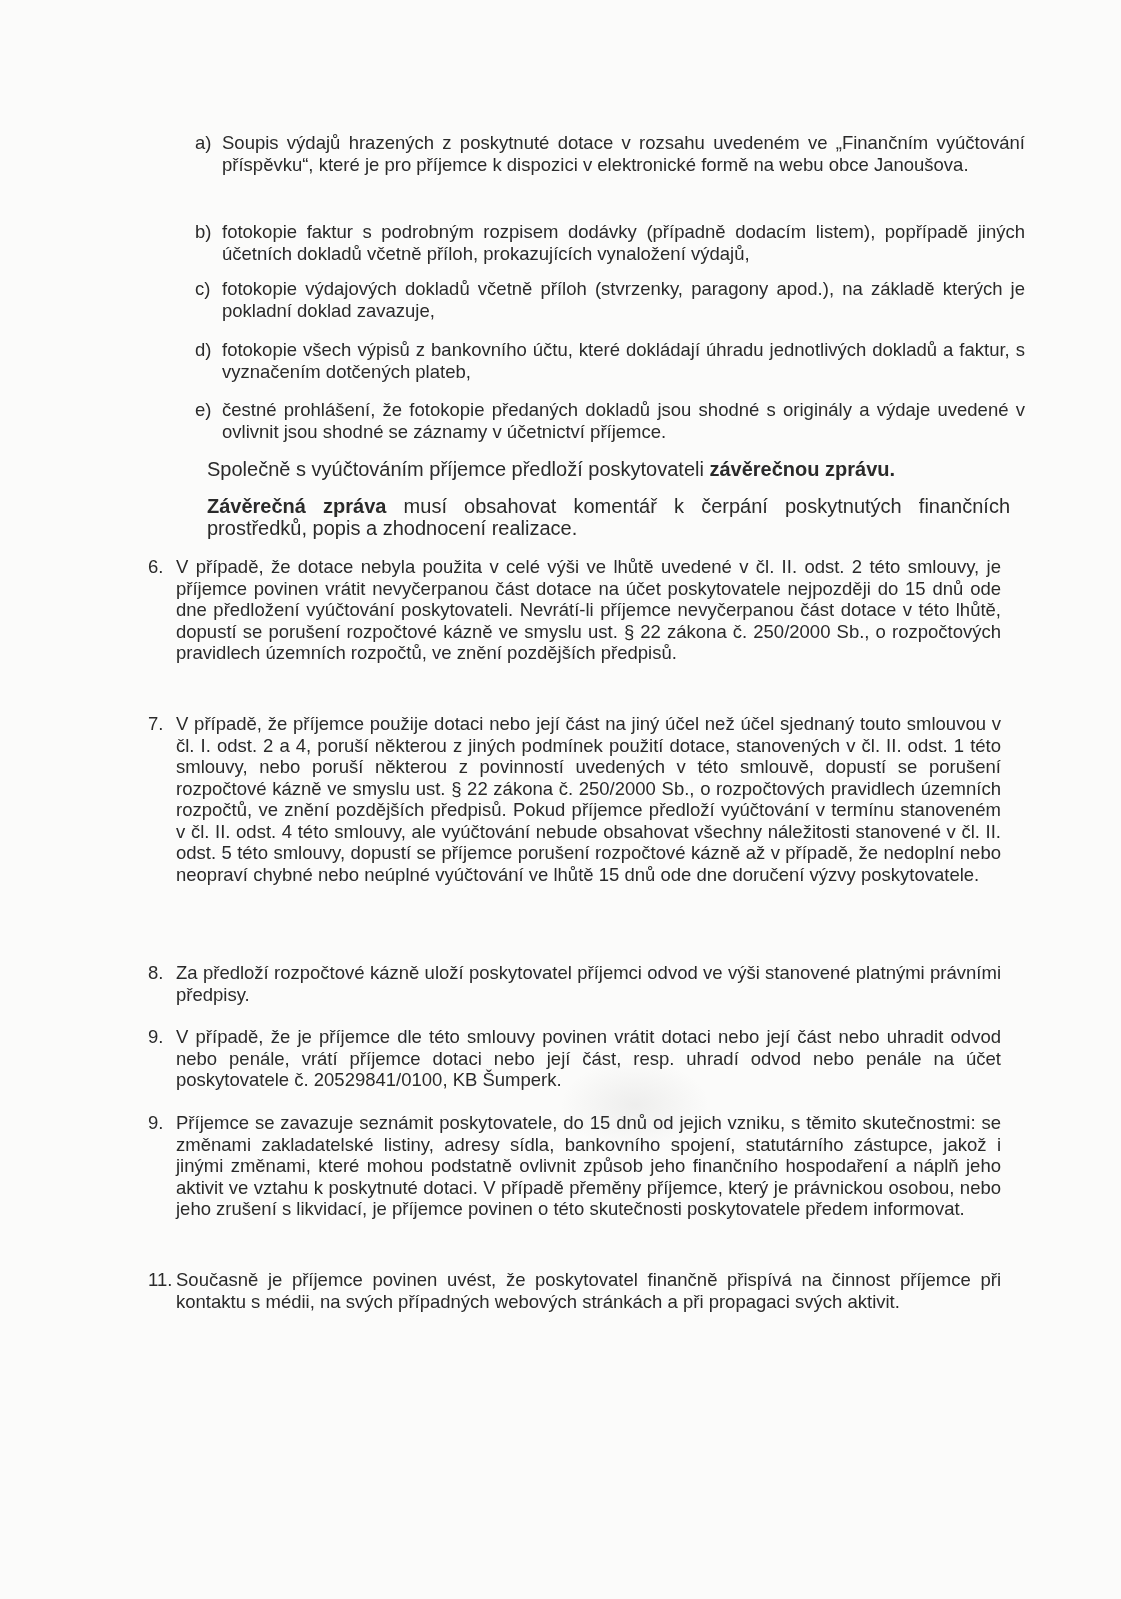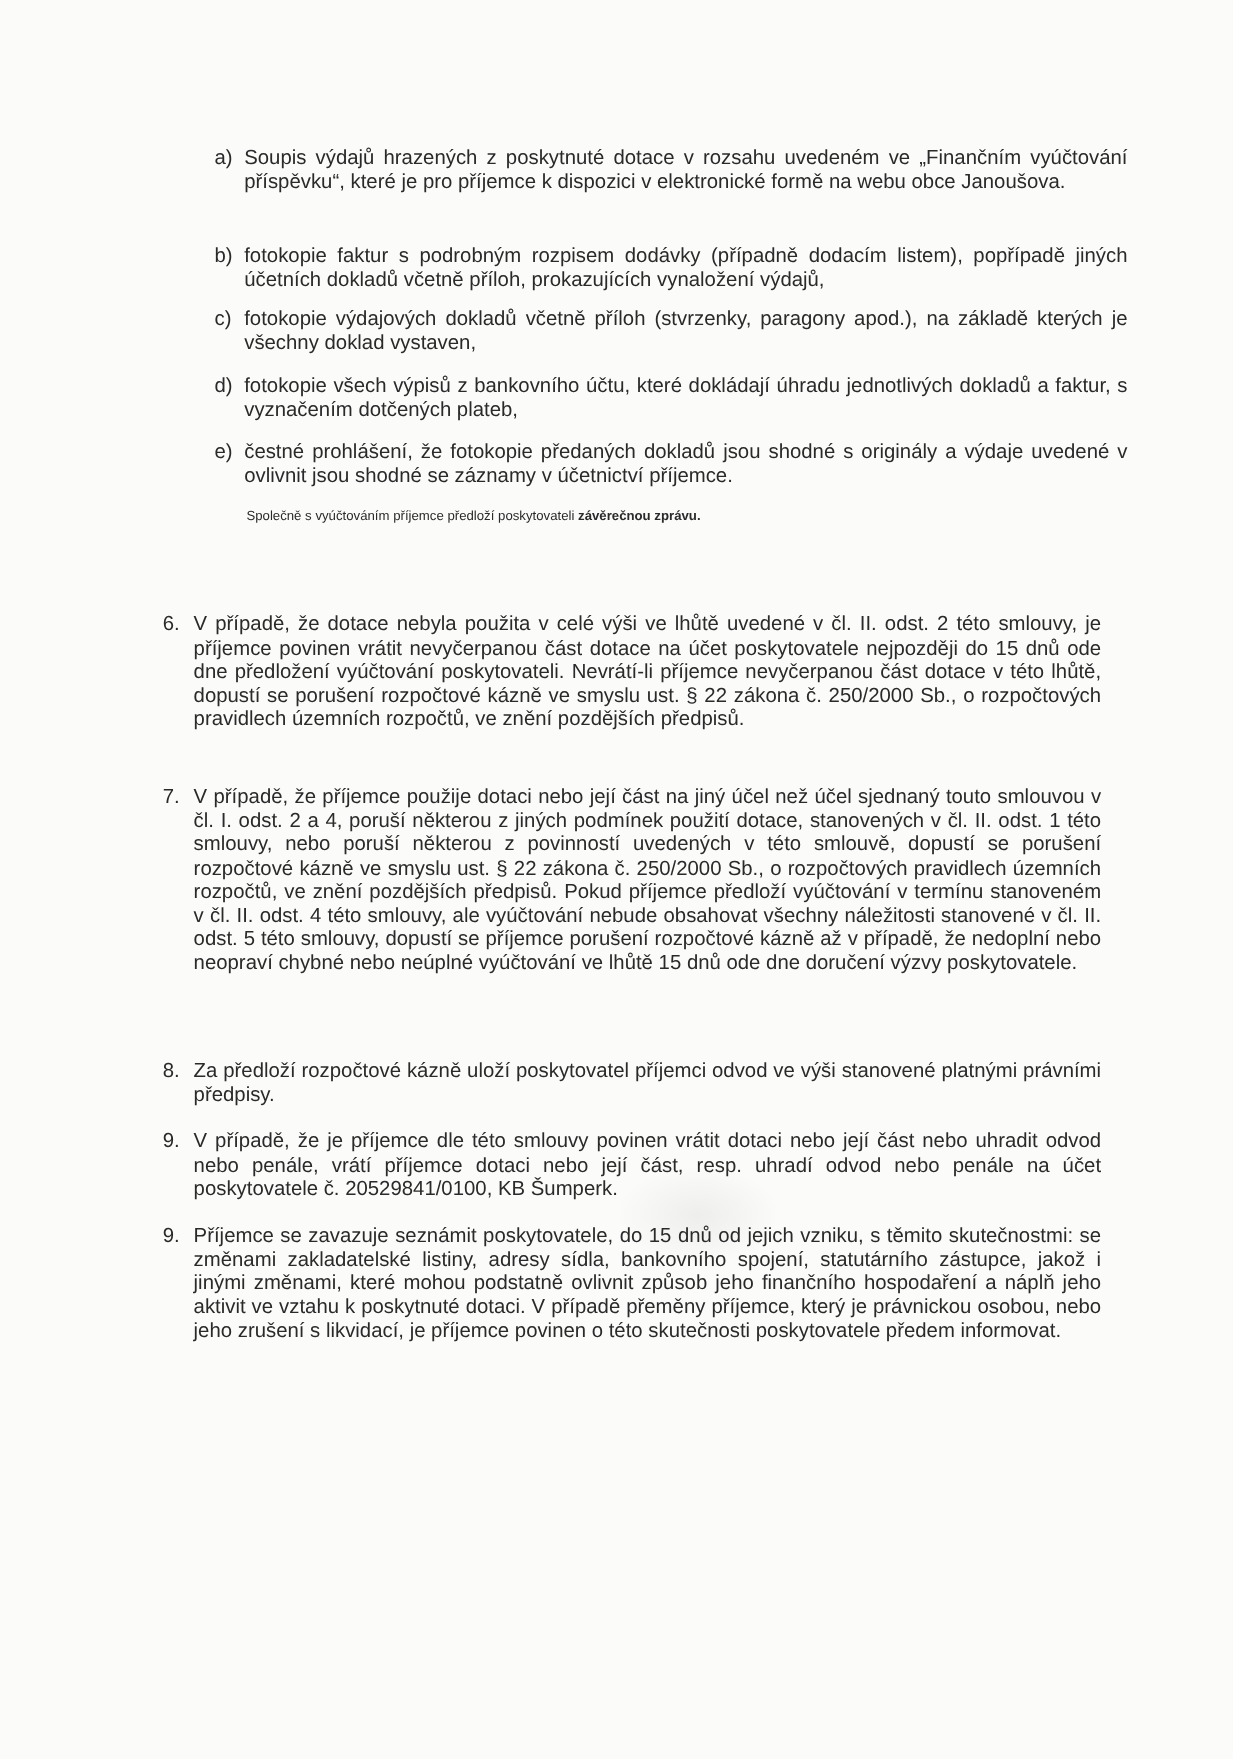--- a/index.html
+++ b/index.html
@@ -29,23 +29,23 @@
     position: absolute;
     left: 0;
     top: 0;
   }
   .sub .body {
     margin-left: 27px;
     text-align: justify;
   }
   .para {
     position: absolute;
-    left: 224px;
+    left: 207px;
     width: 803px;
-    font-size: 12px;
+    font-size: 20px;
     line-height: 21.5px;
     text-align: justify;
   }
   .num {
     position: absolute;
     left: 148px;
     width: 800px;
     font-size: 18.5px;
     line-height: 21.5px;
   }
@@ -79,37 +79,40 @@
     <div class="body">Soupis výdajů hrazených z poskytnuté dotace v rozsahu uvedeném ve „Finančním vyúčtování příspěvku“, které je pro příjemce k dispozici v elektronické formě na webu obce Janoušova.</div>
   </div>
 
   <div class="sub" style="top:221px;">
     <span class="marker">b)</span>
     <div class="body">fotokopie faktur s podrobným rozpisem dodávky (případně dodacím listem), popřípadě jiných účetních dokladů včetně příloh, prokazujících vynaložení výdajů,</div>
   </div>
 
   <div class="sub" style="top:278px;">
     <span class="marker">c)</span>
-    <div class="body">fotokopie výdajových dokladů včetně příloh (stvrzenky, paragony apod.), na základě kterých je všechny doklad vystaven,</div>
+    <div class="body">fotokopie výdajových dokladů včetně příloh (stvrzenky, paragony apod.), na základě kterých je pokladní doklad zavazuje,</div>
   </div>
 
   <div class="sub" style="top:339px;">
     <span class="marker">d)</span>
     <div class="body">fotokopie všech výpisů z bankovního účtu, které dokládají úhradu jednotlivých dokladů a faktur, s vyznačením dotčených plateb,</div>
   </div>
 
   <div class="sub" style="top:399px;">
     <span class="marker">e)</span>
     <div class="body">čestné prohlášení, že fotokopie předaných dokladů jsou shodné s originály a výdaje uvedené v ovlivnit jsou shodné se záznamy v účetnictví příjemce.</div>
   </div>
 
   <div class="para" style="top:459px;">
     <span>Společně s vyúčtováním příjemce předloží poskytovateli </span><b>závěrečnou zprávu.</b>
   </div>
 
+  <div class="para" style="top:496px;">
+    <b>Závěrečná zpráva</b><span> musí obsahovat komentář k čerpání poskytnutých finančních prostředků, popis a zhodnocení realizace.</span>
+  </div>
 
   <div class="num" style="top:556px;">
     <span class="marker">6.</span>
     <div class="body">V případě, že dotace nebyla použita v celé výši ve lhůtě uvedené v čl. II. odst. 2 této smlouvy, je příjemce povinen vrátit nevyčerpanou část dotace na účet poskytovatele nejpozději do 15 dnů ode dne předložení vyúčtování poskytovateli. Nevrátí-li příjemce nevyčerpanou část dotace v této lhůtě, dopustí se porušení rozpočtové kázně ve smyslu ust. § 22 zákona č. 250/2000 Sb., o rozpočtových pravidlech územních rozpočtů, ve znění pozdějších předpisů.</div>
   </div>
 
   <div class="num" style="top:713px;">
     <span class="marker">7.</span>
     <div class="body">V případě, že příjemce použije dotaci nebo její část na jiný účel než účel sjednaný touto smlouvou v čl. I. odst. 2 a 4, poruší některou z jiných podmínek použití dotace, stanovených v čl. II. odst. 1 této smlouvy, nebo poruší některou z povinností uvedených v této smlouvě, dopustí se porušení rozpočtové kázně ve smyslu ust. § 22 zákona č. 250/2000 Sb., o rozpočtových pravidlech územních rozpočtů, ve znění pozdějších předpisů. Pokud příjemce předloží vyúčtování v termínu stanoveném v čl. II. odst. 4 této smlouvy, ale vyúčtování nebude obsahovat všechny náležitosti stanovené v čl. II. odst. 5 této smlouvy, dopustí se příjemce porušení rozpočtové kázně až v případě, že nedoplní nebo neopraví chybné nebo neúplné vyúčtování ve lhůtě 15 dnů ode dne doručení výzvy poskytovatele.</div>
   </div>
@@ -122,14 +125,18 @@
   <div class="num" style="top:1026px;">
     <span class="marker">9.</span>
     <div class="body">V případě, že je příjemce dle této smlouvy povinen vrátit dotaci nebo její část nebo uhradit odvod nebo penále, vrátí příjemce dotaci nebo její část, resp. uhradí odvod nebo penále na účet poskytovatele č. 20529841/0100, KB Šumperk.</div>
   </div>
 
   <div class="num" style="top:1112px;">
     <span class="marker">9.</span>
     <div class="body">Příjemce se zavazuje seznámit poskytovatele, do 15 dnů od jejich vzniku, s těmito skutečnostmi: se změnami zakladatelské listiny, adresy sídla, bankovního spojení, statutárního zástupce, jakož i jinými změnami, které mohou podstatně ovlivnit způsob jeho finančního hospodaření a náplň jeho aktivit ve vztahu k poskytnuté dotaci. V případě přeměny příjemce, který je právnickou osobou, nebo jeho zrušení s likvidací, je příjemce povinen o této skutečnosti poskytovatele předem informovat.</div>
   </div>
 
+  <div class="num" style="top:1269px;">
+    <span class="marker">11.</span>
+    <div class="body">Současně je příjemce povinen uvést, že poskytovatel finančně přispívá na činnost příjemce při kontaktu s médii, na svých případných webových stránkách a při propagaci svých aktivit.</div>
+  </div>
 
 </div>
 
 </body></html>

